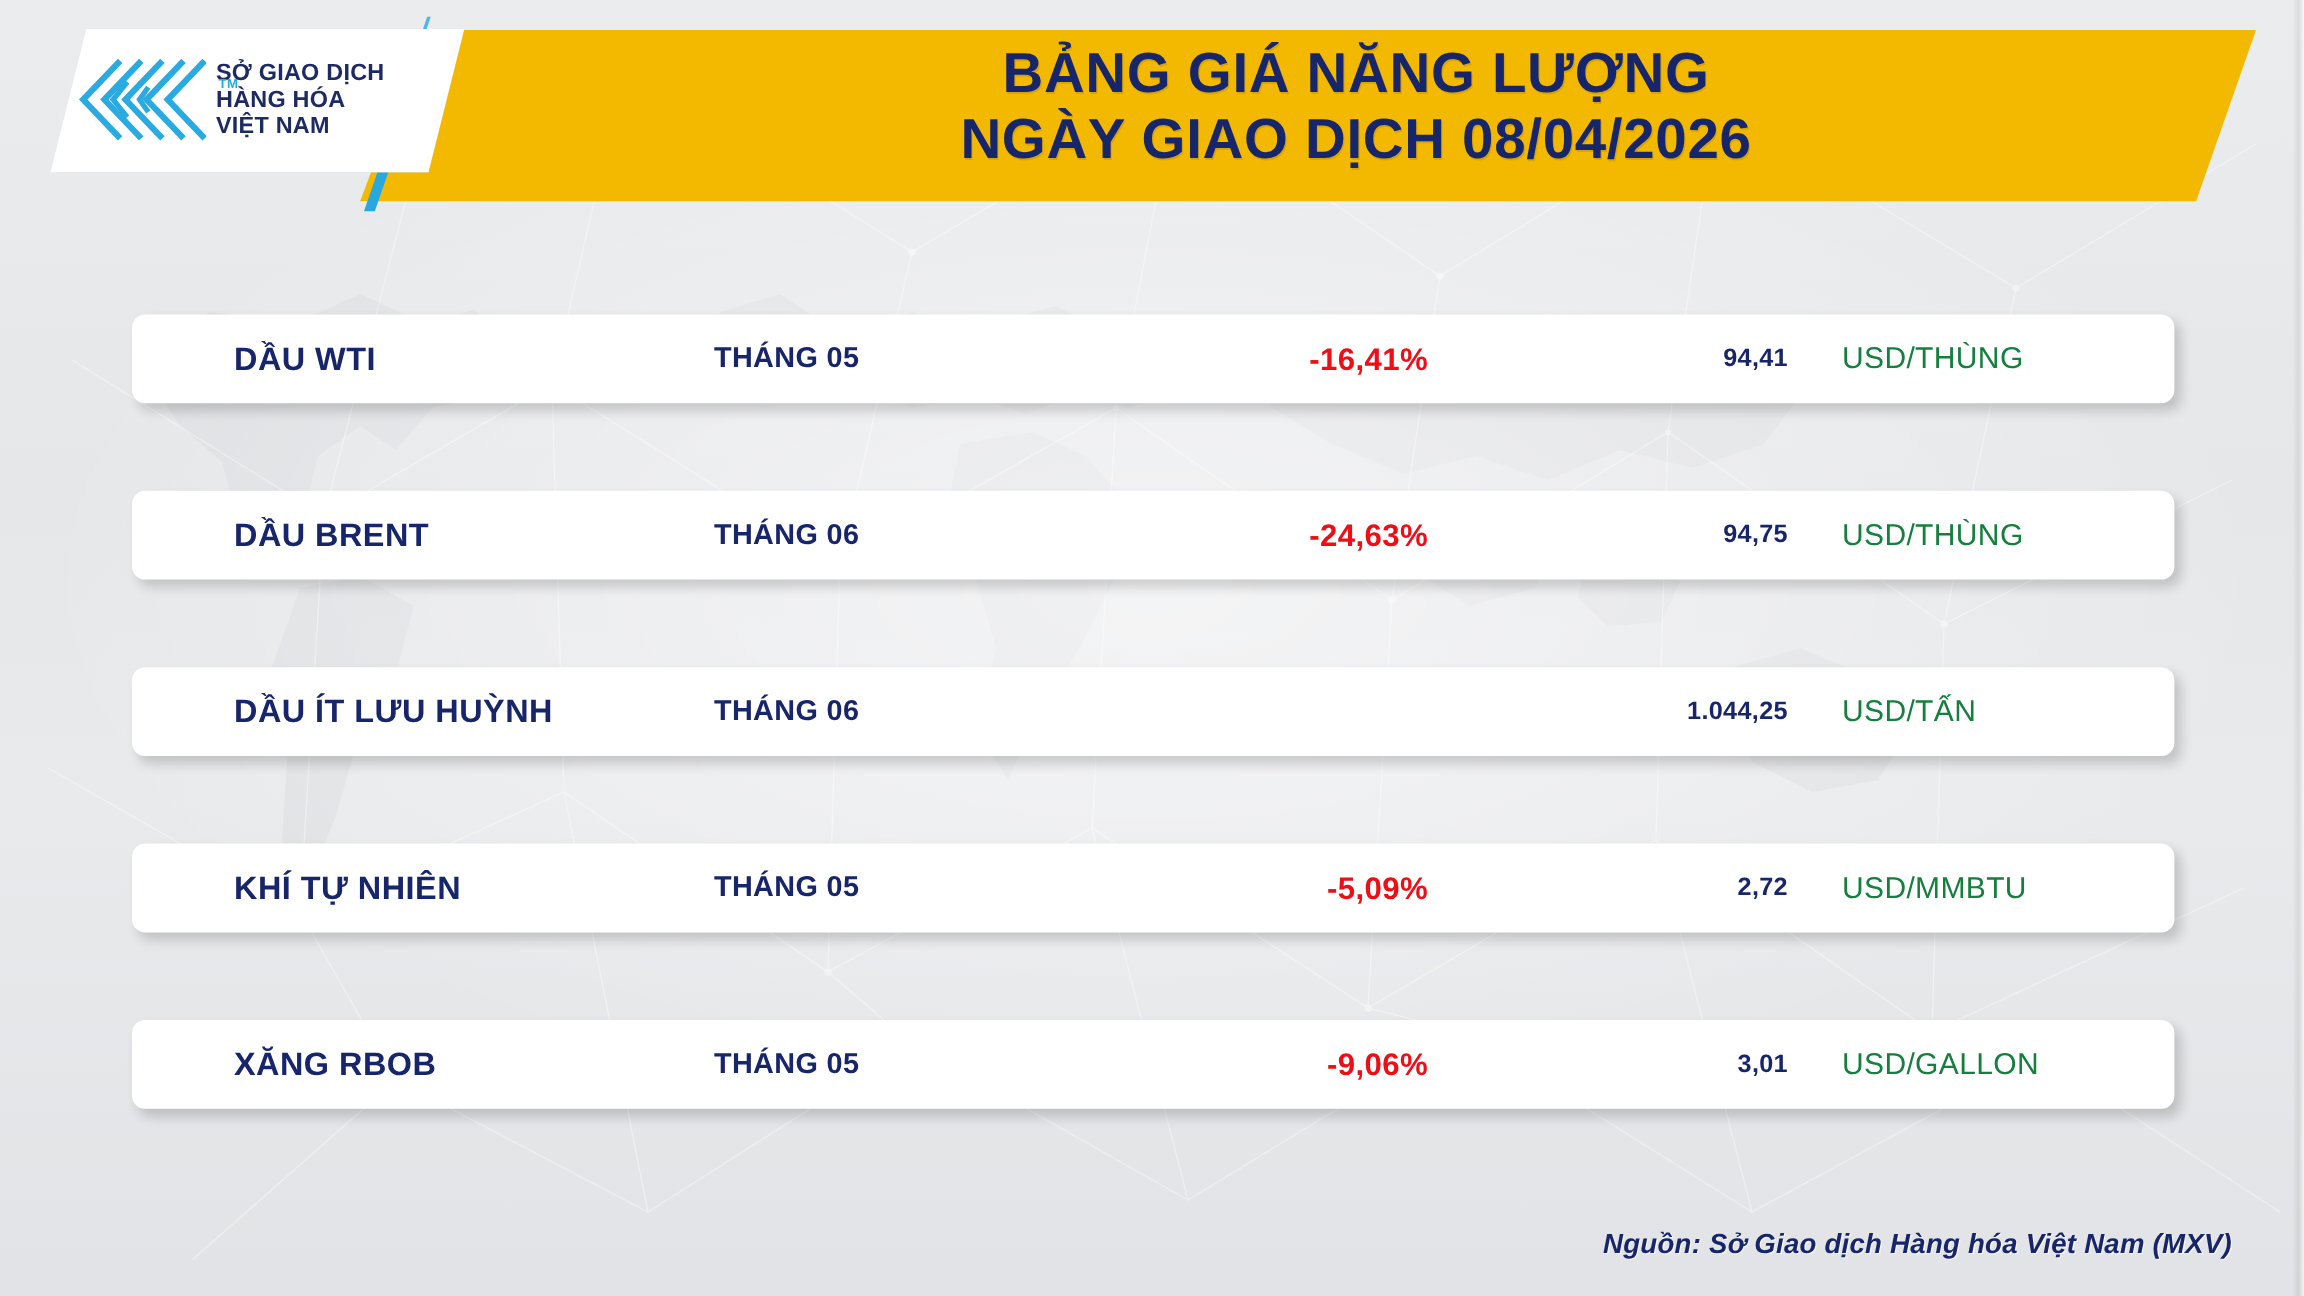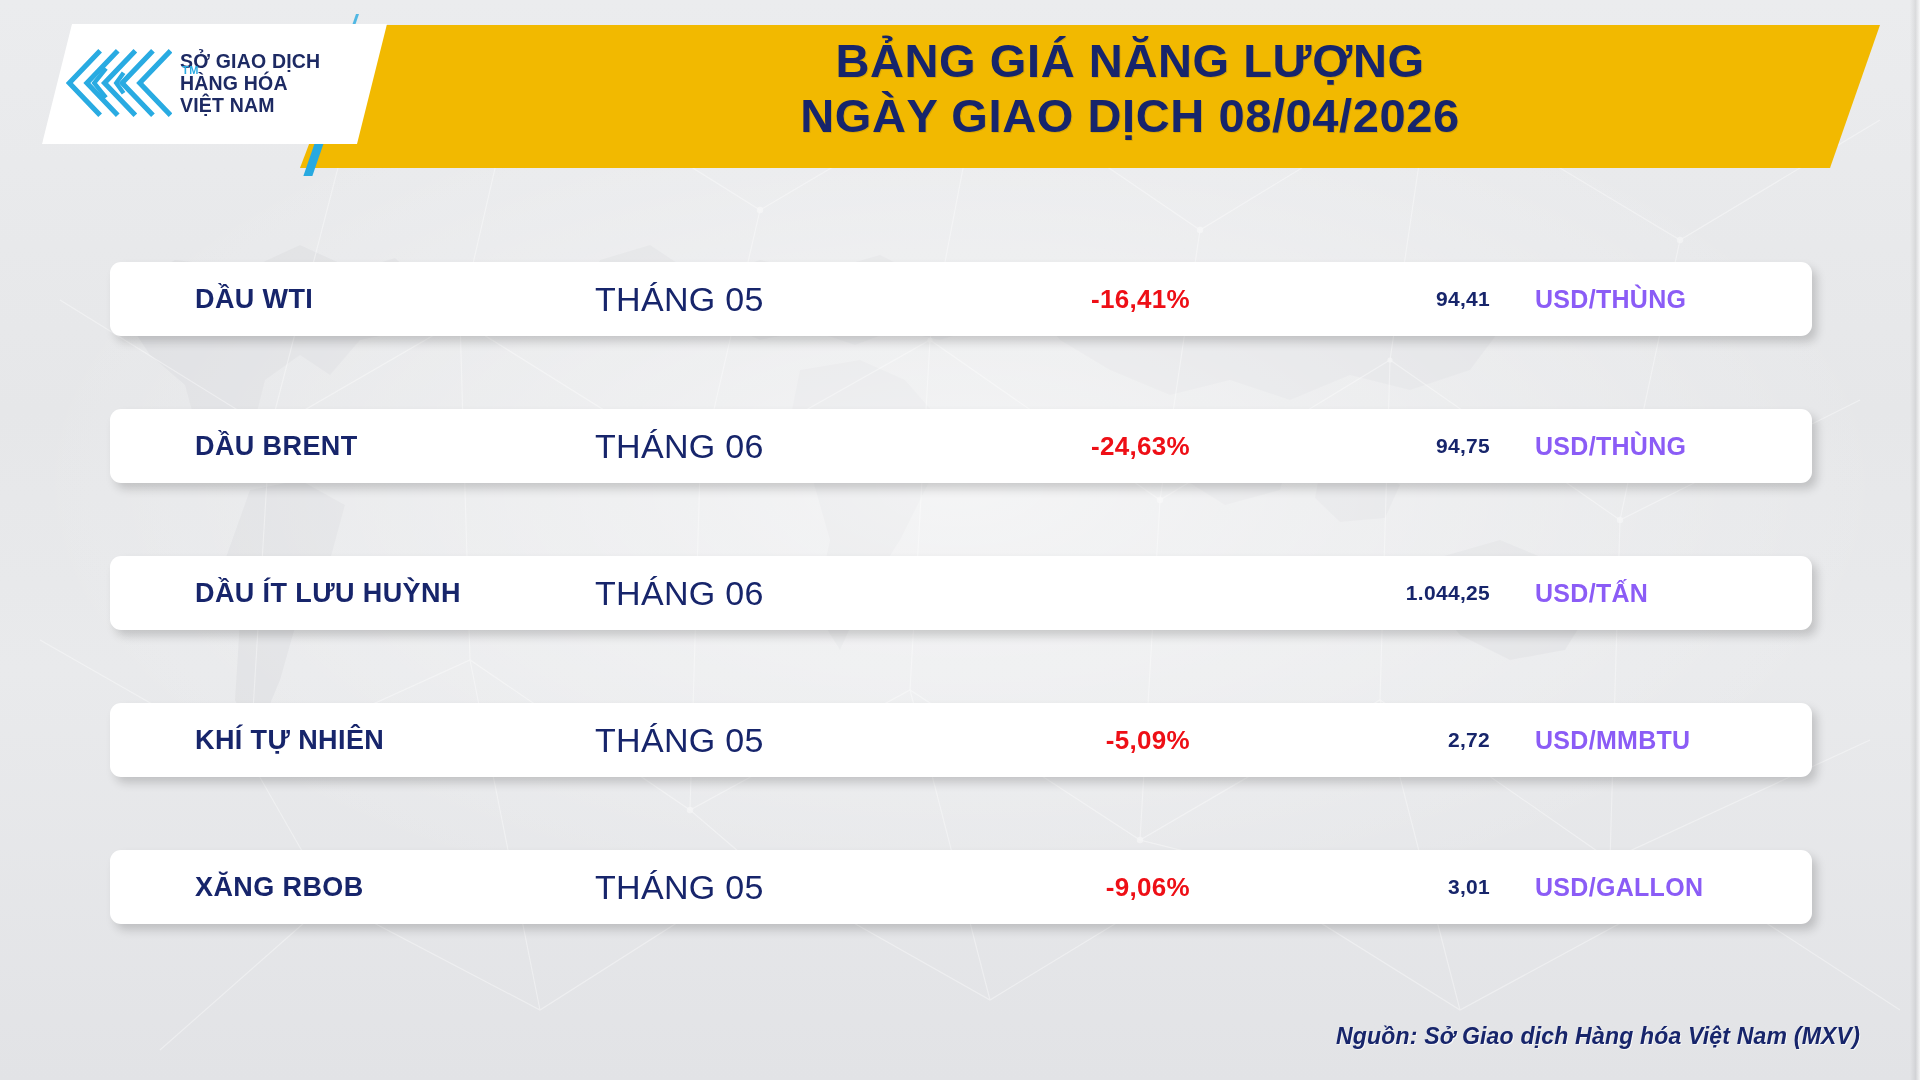--- a/index.html
+++ b/index.html
@@ -157,22 +157,22 @@
     font-weight: 700;
     font-size: 27px;
     letter-spacing: 0.4px;
     white-space: nowrap;
     margin-left: 30px;
   }
   .c-month {
     position: absolute;
     left: 485px;
     color: #17256b;
-    font-weight: 400;
-    font-size: 34px;
+    font-weight: 700;
+    font-size: 24px;
     letter-spacing: 0.3px;
     white-space: nowrap;
   }
   .c-change {
     position: absolute;
     left: 800px;
     width: 280px;
     text-align: right;
     color: #ee0f16;
     font-weight: 700;
@@ -187,22 +187,22 @@
     text-align: right;
     color: #17256b;
     font-weight: 700;
     font-size: 21px;
     letter-spacing: 0.3px;
     white-space: nowrap;
   }
   .c-unit {
     position: absolute;
     left: 1425px;
-    color: #8b5cf6;
-    font-weight: 700;
+    color: #15803d;
+    font-weight: 400;
     font-size: 25px;
     letter-spacing: 0.3px;
     white-space: nowrap;
   }
 
   
   .footer {
     position: absolute;
     right: 60px;
     bottom: 30px;

